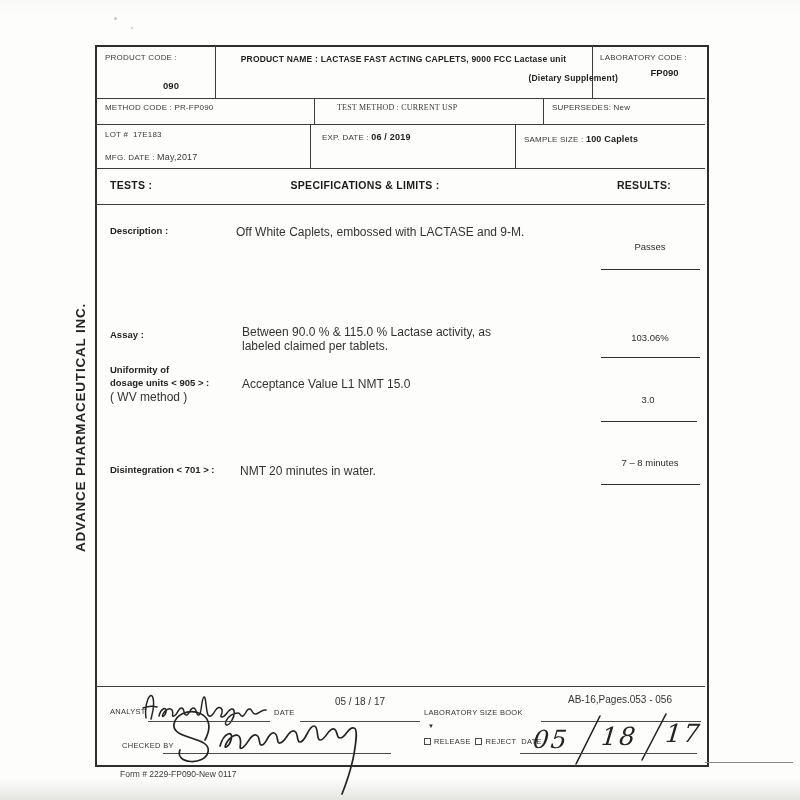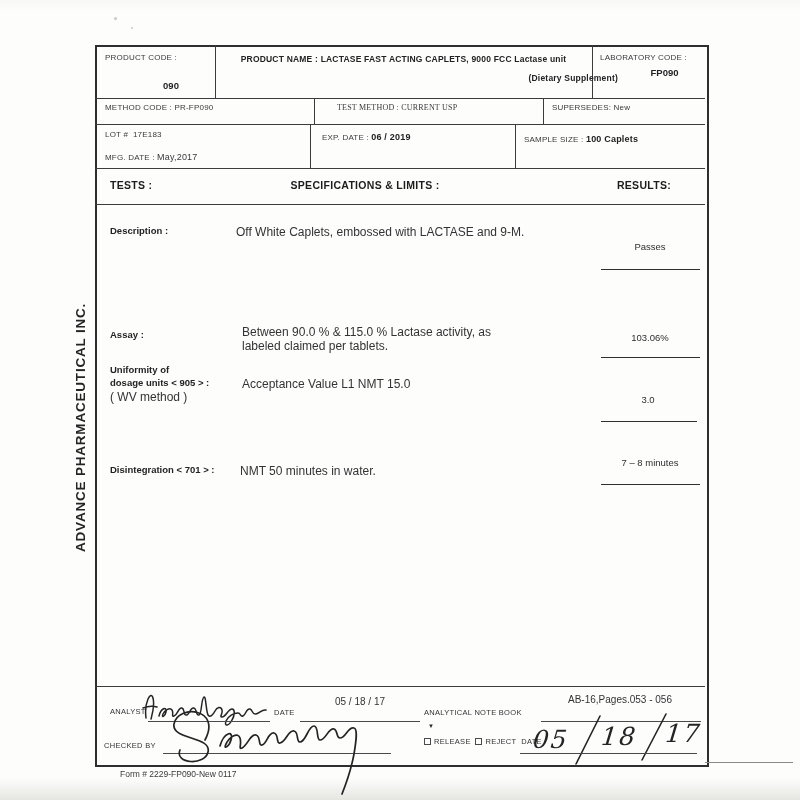--- a/index.html
+++ b/index.html
@@ -111,43 +111,43 @@
   <div class="abs uline" style="left:601px;top:357px;width:99px;"></div>
 
   <div class="abs body-lbl" style="left:110px;top:364px;">Uniformity of</div>
   <div class="abs body-lbl" style="left:110px;top:377px;">dosage units &lt; 905 &gt; :</div>
   <div class="abs spec" style="left:110px;top:390px;">( WV method )</div>
   <div class="abs spec" style="left:242px;top:377px;">Acceptance Value L1 NMT 15.0</div>
   <div class="abs result" style="left:598px;top:394px;width:100px;">3.0</div>
   <div class="abs uline" style="left:601px;top:421px;width:96px;"></div>
 
   <div class="abs body-lbl" style="left:110px;top:464px;">Disintegration &lt; 701 &gt; :</div>
-  <div class="abs spec" style="left:240px;top:464px;">NMT 50 minutes in water.</div>
+  <div class="abs spec" style="left:240px;top:464px;">NMT 20 minutes in water.</div>
   <div class="abs result" style="left:598px;top:457px;width:104px;">7 – 8 minutes</div>
   <div class="abs uline" style="left:601px;top:484px;width:99px;"></div>
 
   <div class="abs cap" style="left:110px;top:707px;">ANALYST</div>
   <svg class="abs" style="left:140px;top:687px;" width="130" height="36" viewBox="0 0 130 36">
     <path class="ink" d="M6,31 C4,15 11,3 13,11 C15,19 12,28 11,32 M3,21 C8,19 13,19 17,20
       M19,29 C21,21 27,19 26,25 C25,30 21,31 23,27 C25,23 30,20 32,23 C34,26 31,30 34,29
       C38,28 38,20 42,21 C45,22 43,29 47,28 C50,27 50,20 54,21 C57,22 56,29 59,28
       C62,27 61,12 64,10 C66,9 66,24 68,28 C70,31 73,28 75,24 C77,20 81,19 82,23
       C83,27 79,30 82,30 C86,30 88,22 92,22 C95,22 95,28 92,33 C89,39 84,40 86,34
       C88,29 94,26 98,26 C101,26 100,30 103,29 C106,28 106,21 110,22 C113,23 112,28 116,27
       C120,26 122,22 126,23"></path>
   </svg>
   <div class="abs fline" style="left:148px;top:721px;width:122px;"></div>
   <div class="abs cap" style="left:274px;top:708px;">DATE</div>
   <div class="abs tiny" style="left:300px;top:696px;width:120px;text-align:center;">05 / 18 / 17</div>
   <div class="abs fline" style="left:300px;top:721px;width:120px;"></div>
-  <div class="abs cap" style="left:424px;top:708px;">ANALYTICAL NOTE BOOK</div>
+  <div class="abs cap" style="left:424px;top:708px;">LABORATORY SIZE BOOK</div>
   <div class="abs tiny" style="left:540px;top:694px;width:160px;text-align:center;">AB-16,Pages.053 - 056</div>
   <div class="abs fline" style="left:541px;top:721px;width:160px;"></div>
 
-  <div class="abs cap" style="left:104px;top:741px;">CHECKED BY</div>
+  <div class="abs cap" style="left:122px;top:741px;">CHECKED BY</div>
   <div class="abs fline" style="left:163px;top:753px;width:228px;"></div>
   <svg class="abs" style="left:150px;top:702px;" width="250" height="95" viewBox="0 0 250 95">
     <path class="ink" style="stroke-width:1.7" d="M55,38 C72,6 28,2 24,22 C21,38 62,34 58,50 C55,64 24,62 30,48
       M70,44 C74,30 84,28 81,38 C79,45 73,48 76,42 C80,34 88,30 90,36 C92,42 88,48 92,46
       C98,43 100,32 106,33 C111,34 108,44 112,43 C117,42 118,30 124,31 C129,32 126,42 130,41
       C136,40 138,28 144,29 C149,30 146,40 150,40 C156,40 158,24 164,24 C169,24 166,38 170,38
       C176,38 178,26 184,27 C188,28 186,36 190,36 C196,36 198,24 204,26 C208,27 206,40 204,52
       C201,68 196,82 192,92"></path>
   </svg>
   <div class="abs" style="left:428px;top:723px;font-size:6px;color:#2a2a2a;">▼</div>

